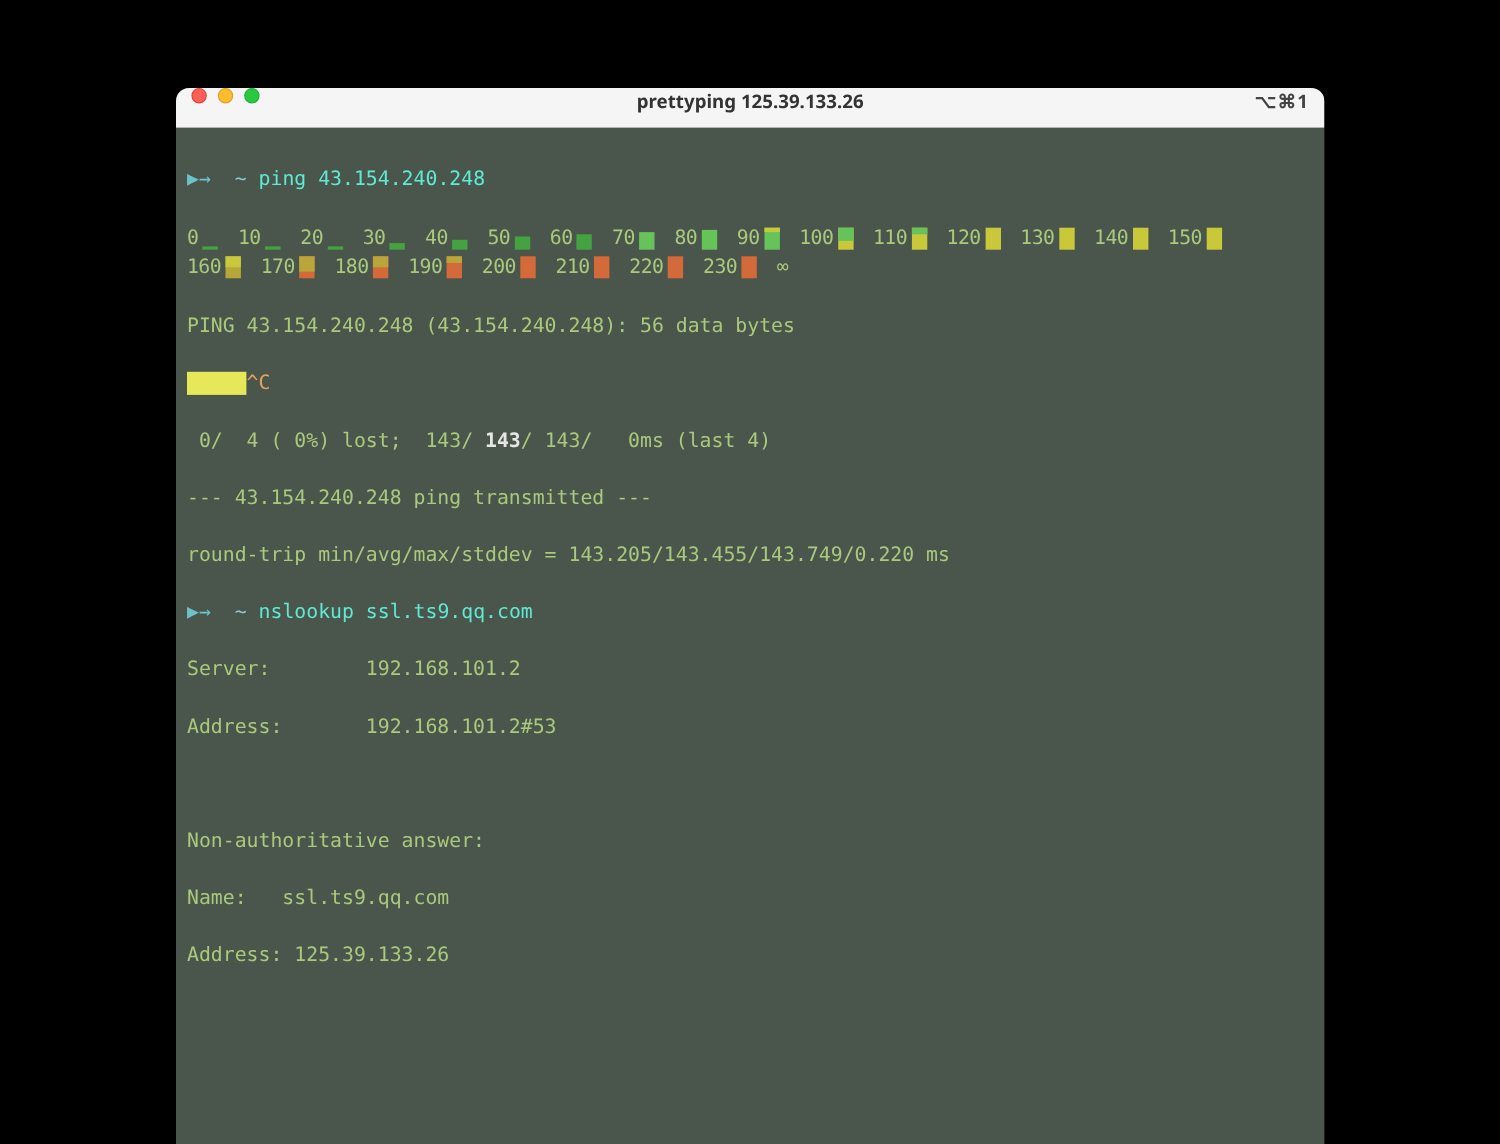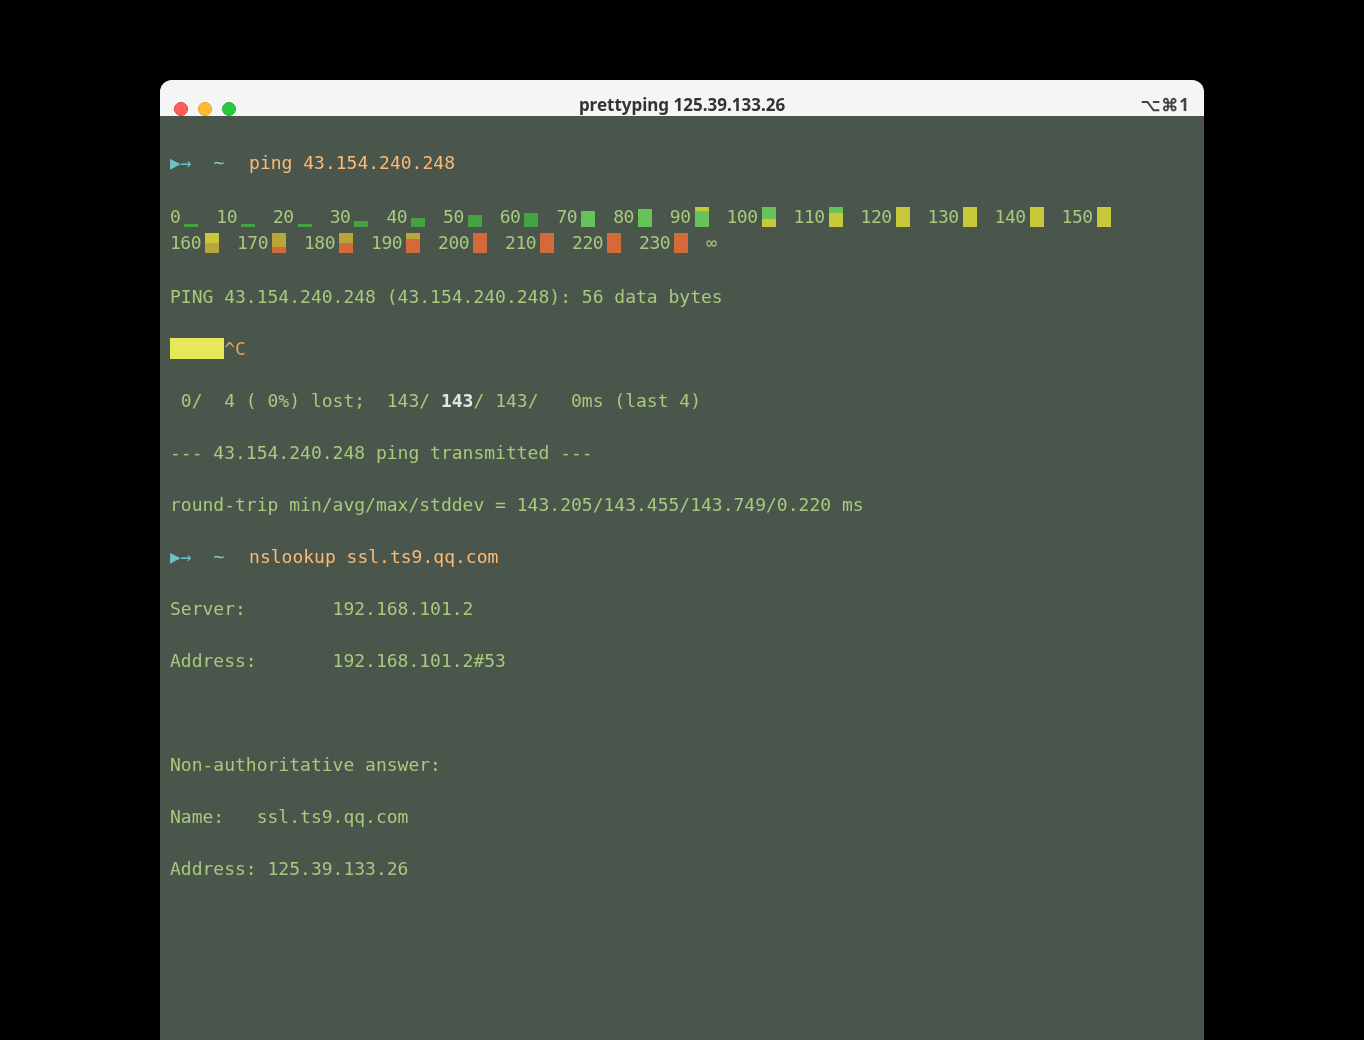--- a/index.html
+++ b/index.html
@@ -18,21 +18,21 @@
     width: 1044px;
     background: #4a554c;
     border-radius: 12px;
     overflow: hidden;
     box-shadow: 0 25px 60px rgba(0,0,0,.6);
   }
   .titlebar {
     height: 36px;
     background: #f5f5f5;
     display: flex;
-    align-items: flex-end;
+    align-items: flex-start;
     padding: 0 14px;
     position: relative;
   }
   .traffic { display:flex; gap:10px; }
   .dot { width:14px; height:14px; border-radius:50%; }
   .dot.red{background:#ff5f57;border:1px solid #e13f36;}
   .dot.yellow{background:#ffbd2e;border:1px solid #dfa022;}
   .dot.green{background:#28c840;border:1px solid #1db032;}
   .title {
     position:absolute; left:0; right:0;
@@ -50,21 +50,21 @@
   }
   .term {
     padding: 8px 10px 16px 10px;
     font-size: 18px;
     line-height: 26px;
     white-space: pre;
     color:#a9c97c;
   }
   .arrow{ color:#6cc2c8; }
   .tilde{ color:#8bcad0; }
-  .cmd{ color:#fdba74;margin-left:14px; }
+  .cmd{ color:#5eead4; }
   .white{ color:#e6e6e6; font-weight:bold; }
   .orange{ color:#e6a25c; }
   .red{ color:#e06c5c; }
 
   .legend{
     display:flex; flex-wrap:wrap; gap:0;
     align-items:center;
     margin: 2px 0 2px 0;
   }
   .lg{ display:inline-flex; align-items:center; }

